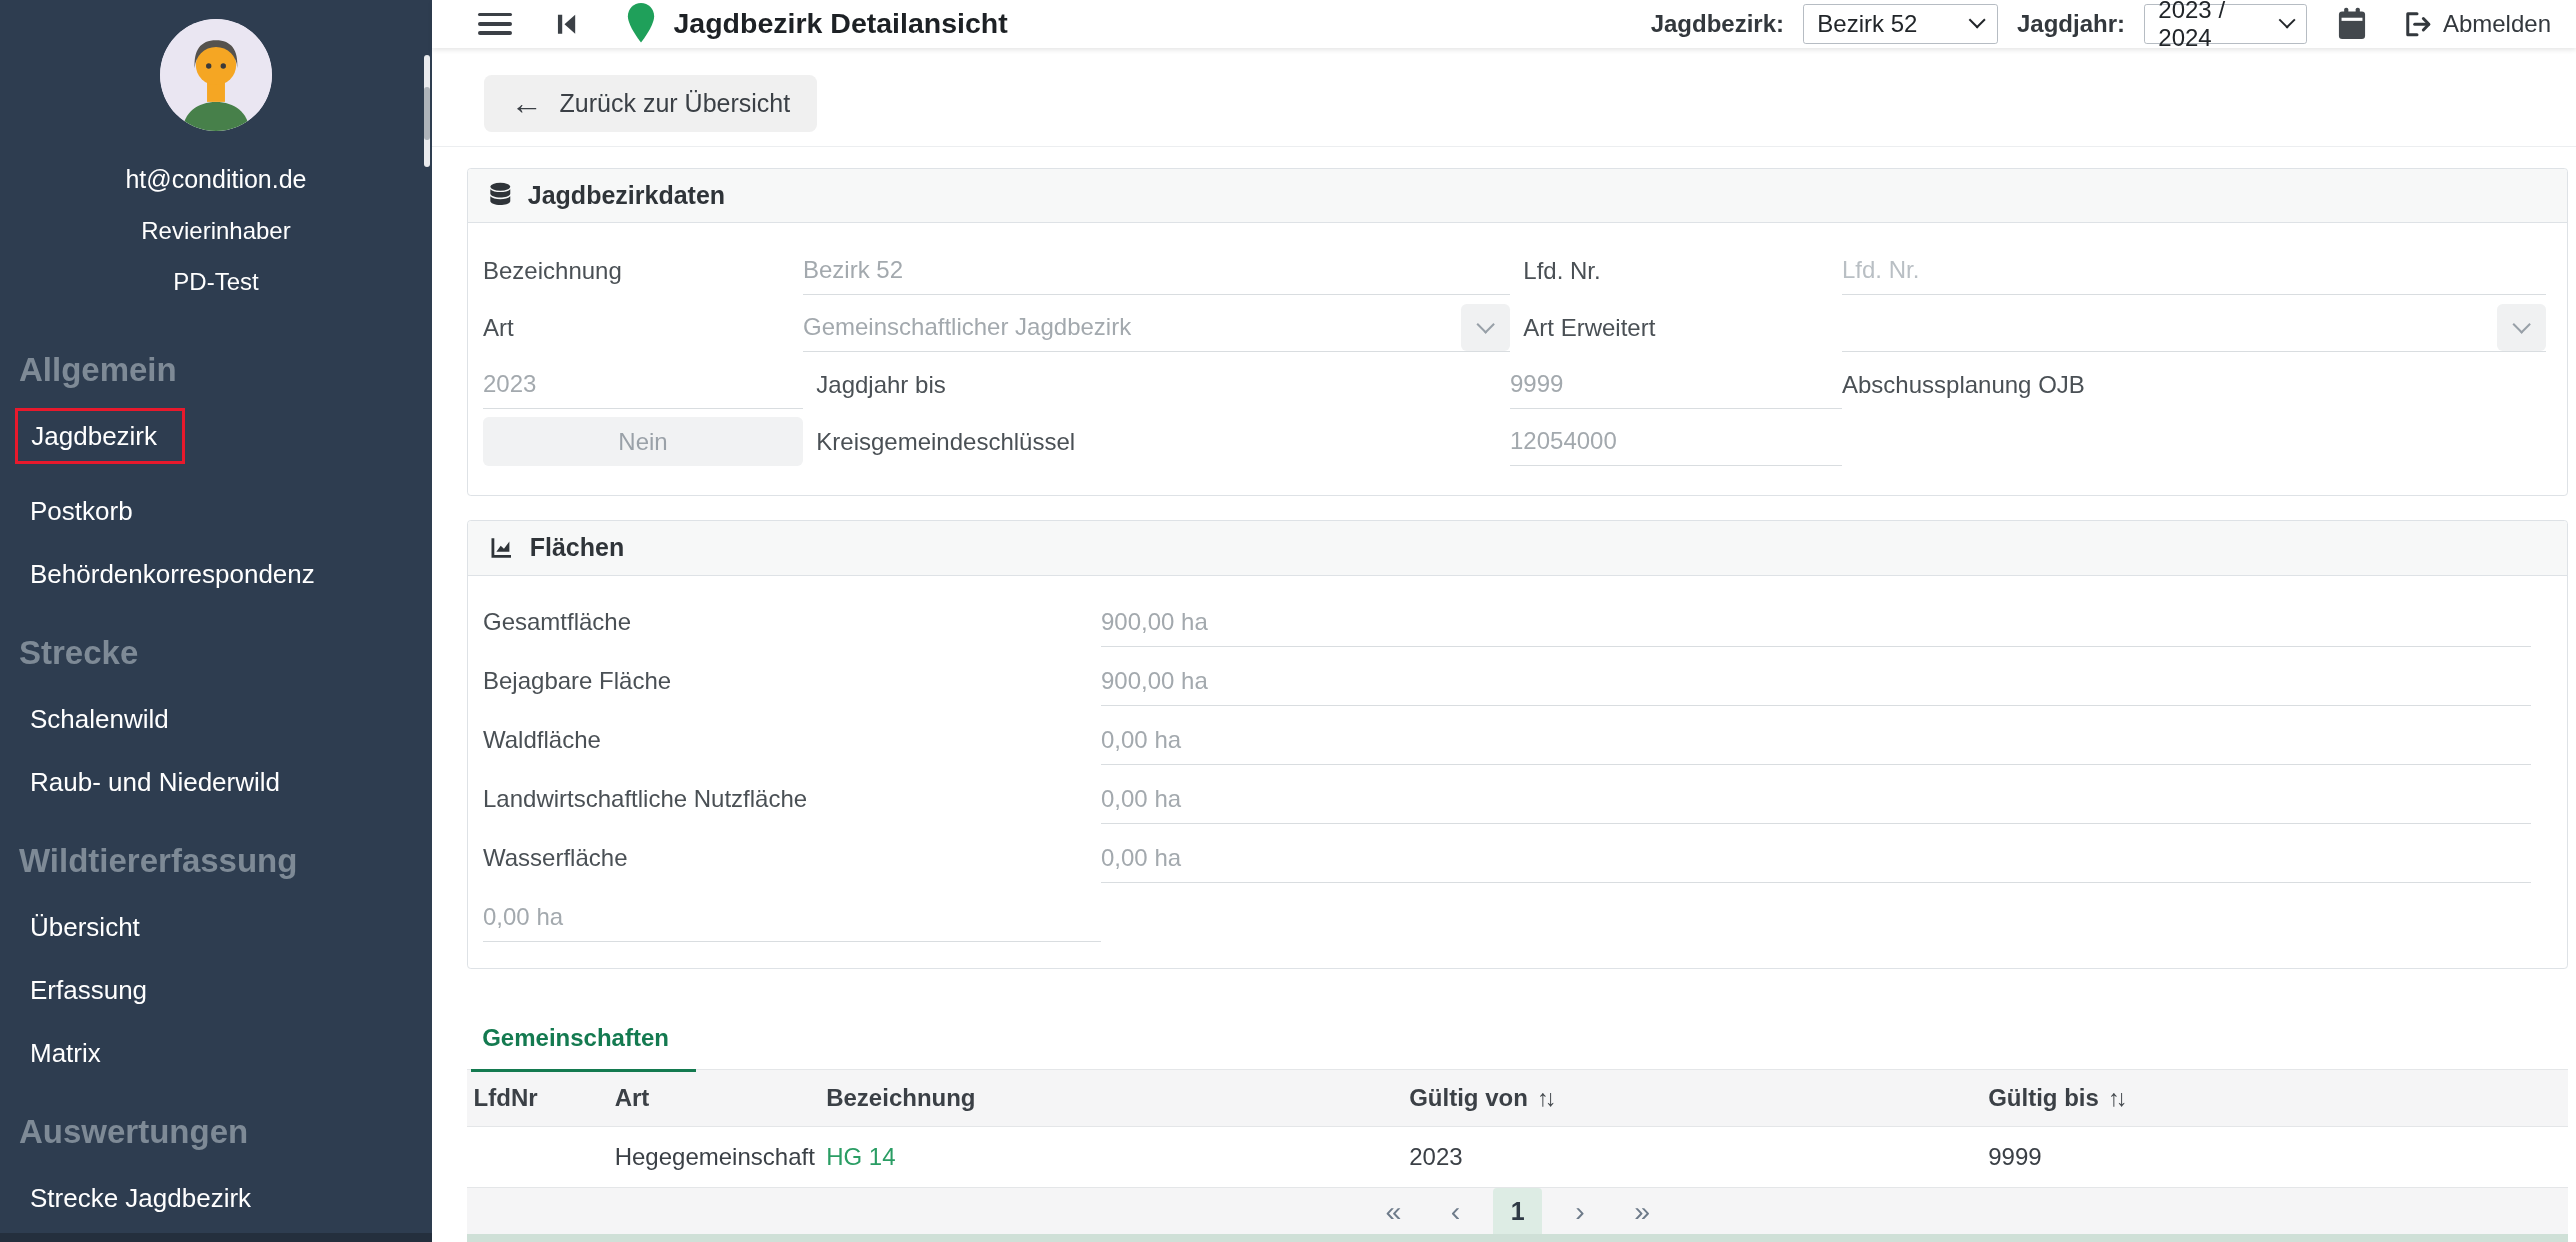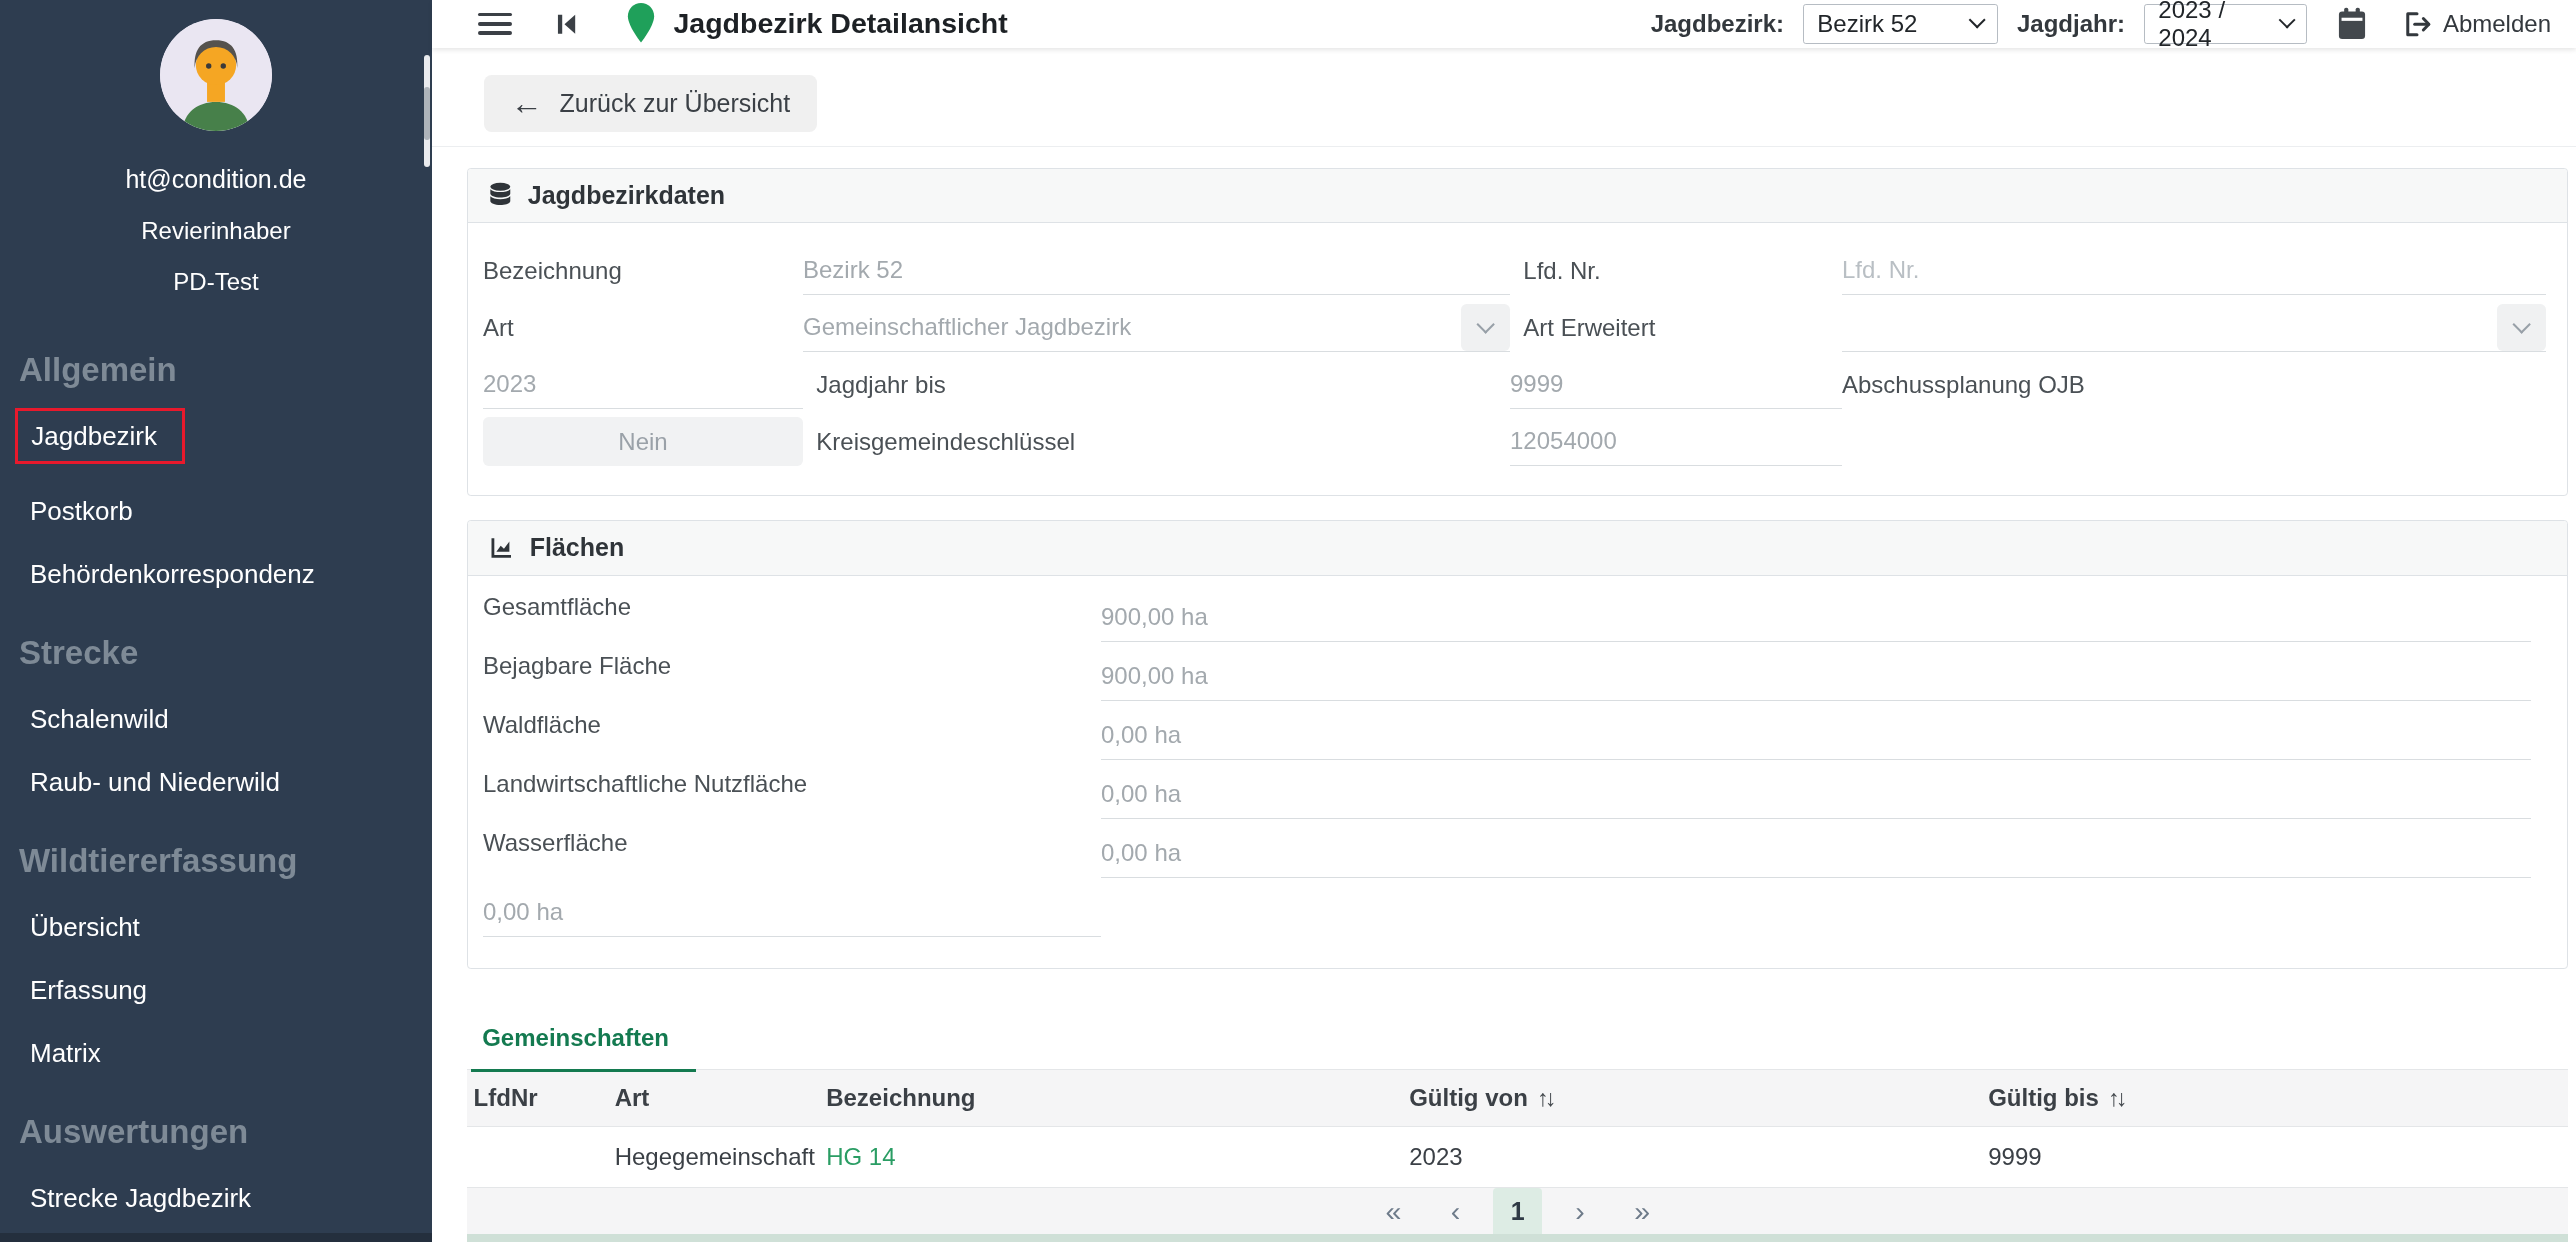--- a/index.html
+++ b/index.html
@@ -57,21 +57,21 @@
   .cell.rlabel { padding-left:13.3px; }
   .lbl { font-size:24px; color:#4a5055; padding-right:19px; }
   .inp-wrap { position:relative; width:100%; height:49px; display:flex; align-items:center; border-bottom:0.9px solid #d9dde0; }
   .inp-wrap input { width:100%; border:0; outline:0; background:transparent; font-size:24px; color:#a3a9ae; font-family:inherit; padding:0; }
   .inp-wrap input::placeholder { color:#b9bfc4; }
   .chev-box { position:absolute; right:0; top:0.9px; width:49px; height:47px; background:#f0f1f2; border-radius:5.7px; display:flex; align-items:center; justify-content:center; cursor:pointer; }
   .chev-box .g { width:13.3px; height:13.3px; border-right:2.8px solid #98a0a8; border-bottom:2.8px solid #98a0a8; transform:rotate(45deg); margin-top:-5.7px; }
   .toggle-btn { width:100%; height:49px; background:#f1f2f3; border:none; border-radius:5.7px; font-size:24px; color:#9aa1a8; font-family:inherit; cursor:pointer; }
 
   .areas-grid { display:grid; grid-template-columns:618px 1430px; padding:17px 19px 21px 15px; }
-  .arow { height:59px; display:flex; }
+  .arow { height:59px; display:flex; align-items:center; }
 
   .tabs { margin-top:28.5px; border-bottom:1.9px solid #e4e6e8; display:flex; padding:26.6px 0 0 3.8px; }
   .tab { font-size:24px; font-weight:bold; color:#147a50; padding:0 26.6px 17px 11.4px; border-bottom:3.8px solid #147a50; margin-bottom:-2.8px; cursor:pointer; }
 
   table.communities { width:100%; border-collapse:collapse; }
   table.communities th { background:#f5f5f6; border-bottom:0.9px solid #e4e6e8; font-size:24px; color:#3b4046; text-align:left; font-weight:bold; padding:14.2px 5.7px; }
   table.communities th:first-child { padding-left:6.6px; }
   table.communities td { font-size:24px; color:#3b4046; padding:16px 5.7px; border-bottom:0.9px solid #e4e6e8; background:#fff; }
   .col-lfdnr { width:142px; } .col-art { width:209px; } .col-bez { width:583px; } .col-von { width:579px; }
   .sort { font-size:23px; color:#43484d; letter-spacing:-3.8px; margin-left:9.5px; font-weight:normal; }

